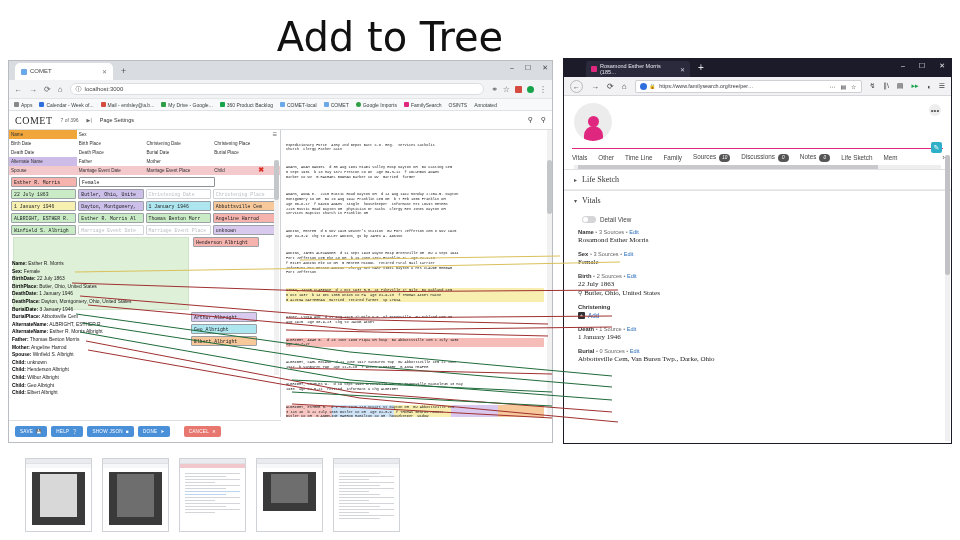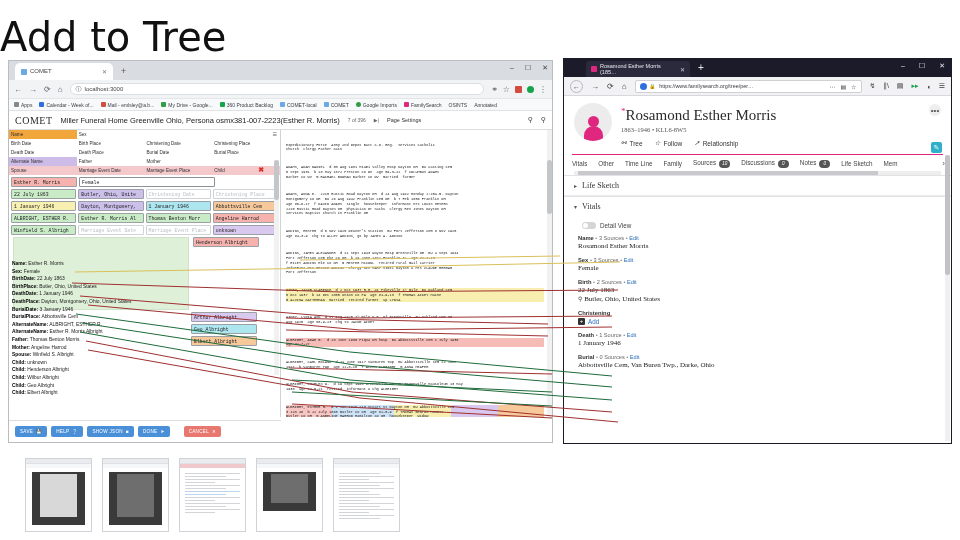--- a/index.html
+++ b/index.html
@@ -3,21 +3,21 @@
 <meta charset="utf-8">
 <style>
   * { box-sizing: border-box; margin:0; padding:0; }
   body {
     width:960px; height:540px; background:#ffffff; overflow:hidden;
     font-family:"Liberation Sans", sans-serif; position:relative;
   }
 
   
   .slide-title{
-    position:absolute; top:14px; left:0; width:780px; text-align:left;
+    position:absolute; top:14px; left:0; width:780px; text-align:center;
     font-family:"DejaVu Sans", sans-serif;
     font-size:40px; font-weight:400; color:#111; letter-spacing:0px;
   }
 
   
   .win-left{
     position:absolute; left:8px; top:60px; width:545px; height:383px;
     background:#fff; border:1px solid #b9bdc2; overflow:hidden;
   }
   .chrome-tabstrip{
@@ -320,21 +320,20 @@
     <span class="bm">
         <span>OSINTS</span>
       </span>
     <span class="bm">
         <span>Annotated</span>
       </span>
   </div>
 
   <div class="comet-bar">
     <span class="comet-logo">COMET</span>
-    <span class="comet-persona">Miller Funeral Home Greenville Ohio, Persona osmx381-007-2223(Esther R. Morris)</span>
     <span class="comet-count">7 of 396</span>
     <span class="comet-count">▶|</span>
     <span class="comet-pagesettings">Page Settings</span>
     <span class="comet-icons">
       <span>⚲</span>
       <span>⚲</span>
     </span>
   </div>
 
   <div class="left-body">
@@ -557,40 +556,20 @@
     </span>
   </div>
 
   <div class="fs-header">
     <div class="avatar">
       <div class="avatar-inner">
         <div class="head"></div>
         <div class="body"></div>
       </div>
     </div>
-    <div>
-      <div class="fs-name">
-        <span class="fs-star">*</span><span>Rosamond Esther Morris</span>
-      </div>
-      <div class="fs-sub">1863–1946 • KLL6-8W5</div>
-      <div class="fs-actions">
-        <span class="fs-act">
-            <i>⚯</i>
-            <span>Tree</span>
-          </span>
-        <span class="fs-act">
-            <i>☆</i>
-            <span>Follow</span>
-          </span>
-        <span class="fs-act">
-            <i>➚</i>
-            <span>Relationship</span>
-          </span>
-      </div>
-    </div>
     <div class="fs-more">•••</div>
     <div class="fs-note-btn">✎</div>
   </div>
   <div class="pink-rule"></div>
 
   <div class="fs-tabs">
     <span>Vitals</span>
     <span>Other</span>
     <span>Time Line</span>
     <span>Family</span>

